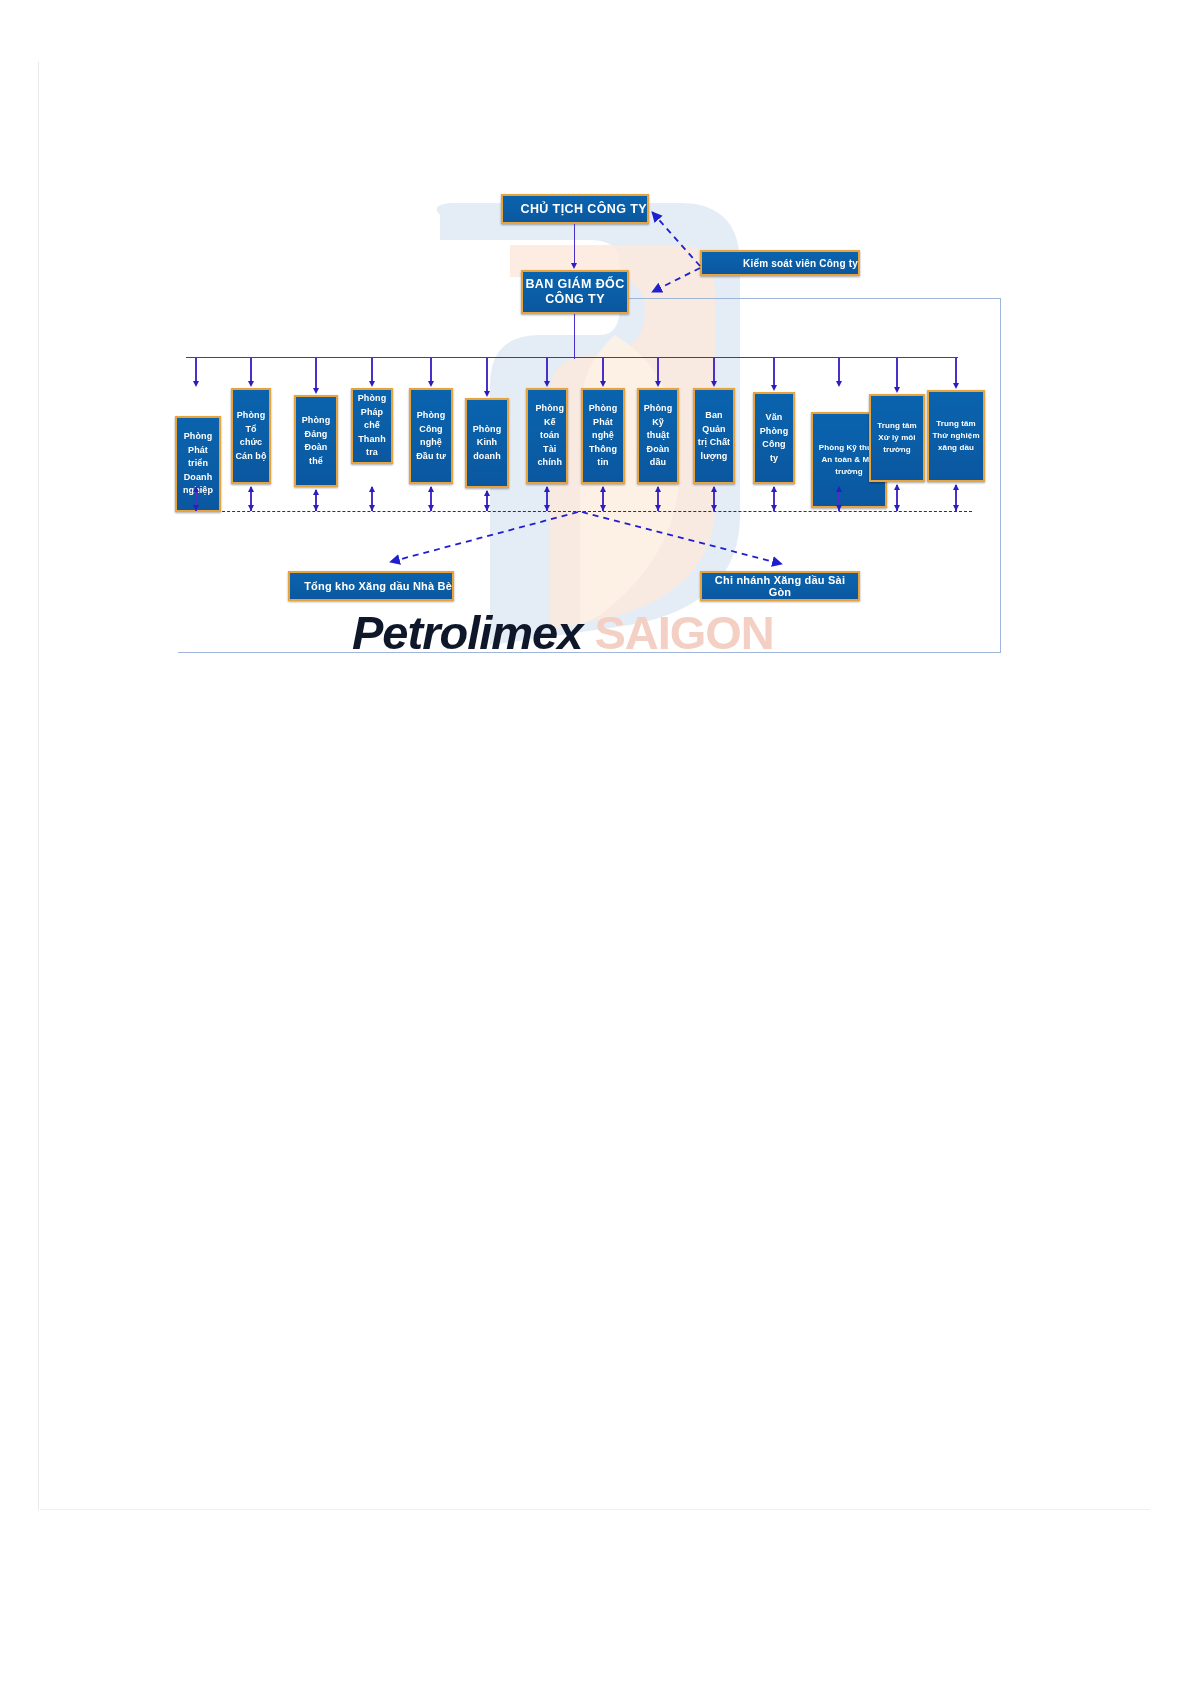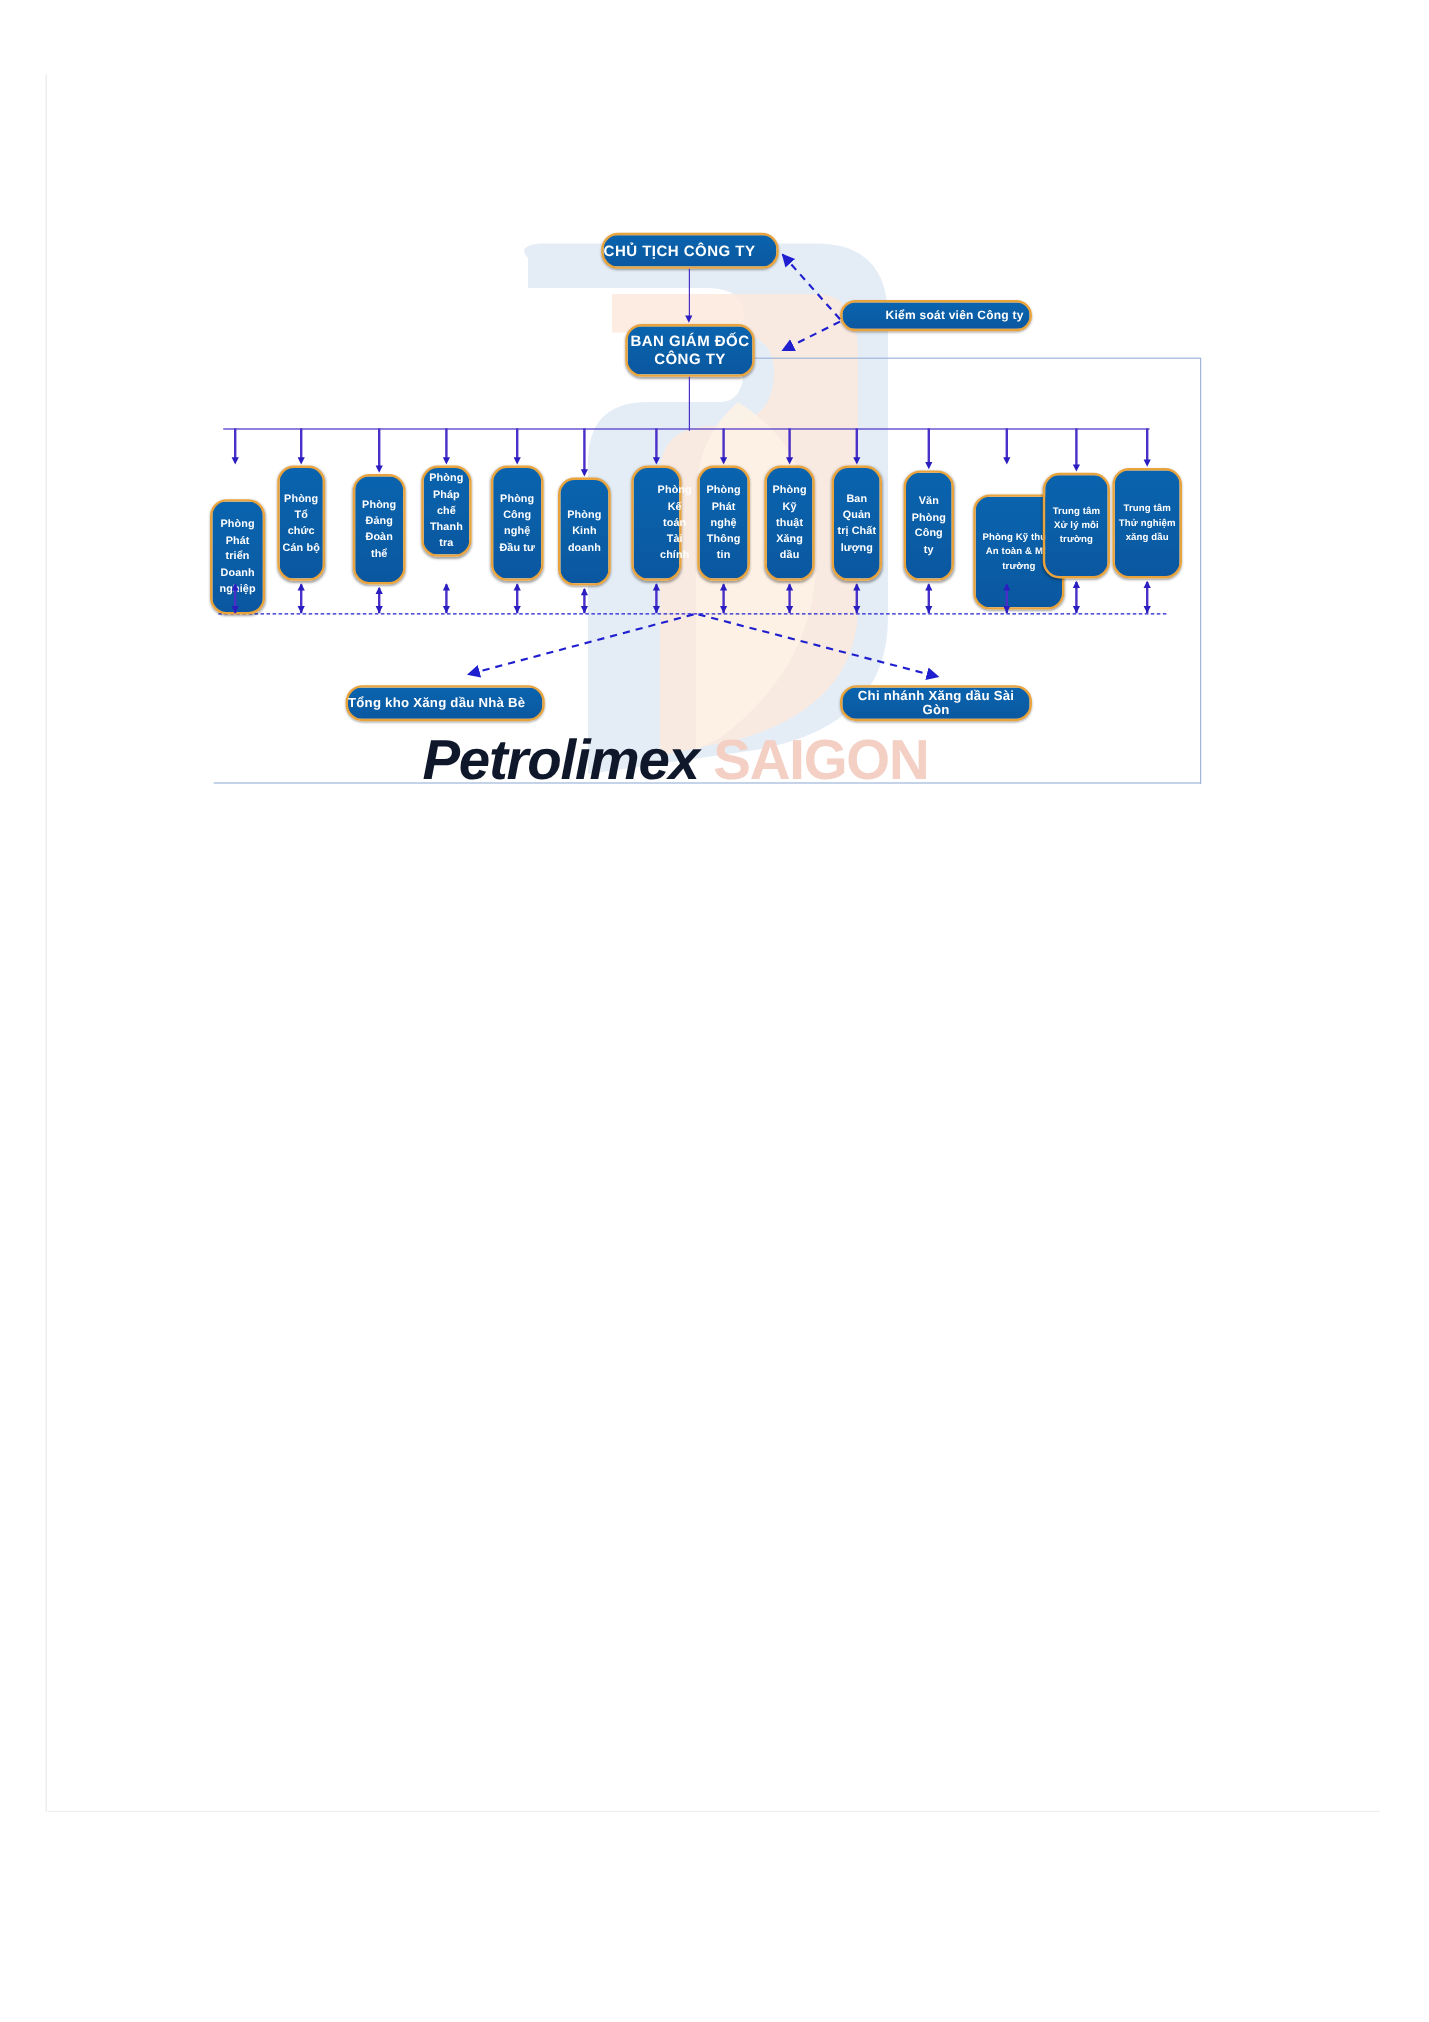--- a/index.html
+++ b/index.html
@@ -22,24 +22,24 @@
 
   
   .chart-outline{position:absolute;left:178px;top:298px;width:822px;height:354px;border:1px solid #9fb6d9;border-left:none;border-top:none;}
   .chart-outline-top{position:absolute;left:574px;top:298px;width:426px;height:1px;background:#9fb6d9;}
 
   
   .box{
     position:absolute;
     background:linear-gradient(180deg,#0a63ae 0%,#0a5ea6 55%,#0a57a0 100%);
     border:2px solid #e8a33d;
-    border-radius:14px;
+    border-radius:0;
     box-shadow:0 1px 2px rgba(0,0,0,.35);
     color:#ffffff;
-    display:flex;align-items:center;justify-content:flex-start;
+    display:flex;align-items:center;justify-content:flex-end;
     text-align:center;
     font-weight:bold;
     box-sizing:border-box;
   }
   .box.top{font-size:12.5px;letter-spacing:.4px;}
   .dept{font-size:9px;line-height:13.5px;font-weight:bold;padding:3px 2px;letter-spacing:.1px;}
   .dept.small{font-size:8px;line-height:12px;}
   .unit{font-size:11px;letter-spacing:.2px;}
   .ctrl{font-size:10px;letter-spacing:.2px;}
 
@@ -169,21 +169,21 @@
       <div class="arrow-down" style="left: 599.5px; top: 381px;"></div>
       <div class="box dept" style="left: 581px; top: 388px; width: 44px; height: 96px;">
         <span>Phòng Phát nghệ Thông tin</span>
       </div>
       <div class="ln v" style="left: 602.3px; top: 487px; height: 24px;"></div>
       <div class="arrow-up" style="left: 599.5px; top: 486px;"></div>
       <div class="arrow-down" style="left: 599.5px; top: 505px;"></div>
       <div class="ln v" style="left: 657.3px; top: 357px; height: 26px;"></div>
       <div class="arrow-down" style="left: 654.5px; top: 381px;"></div>
       <div class="box dept" style="left: 637px; top: 388px; width: 42px; height: 96px;">
-        <span>Phòng Kỹ thuật Xăng dầu</span>
+        <span>Phòng Kỹ thuật Đoàn dầu</span>
       </div>
       <div class="ln v" style="left: 657.3px; top: 487px; height: 24px;"></div>
       <div class="arrow-up" style="left: 654.5px; top: 486px;"></div>
       <div class="arrow-down" style="left: 654.5px; top: 505px;"></div>
       <div class="ln v" style="left: 713.3px; top: 357px; height: 26px;"></div>
       <div class="arrow-down" style="left: 710.5px; top: 381px;"></div>
       <div class="box dept" style="left: 693px; top: 388px; width: 42px; height: 96px;">
         <span>Ban Quản trị Chất lượng</span>
       </div>
       <div class="ln v" style="left: 713.3px; top: 487px; height: 24px;"></div>

